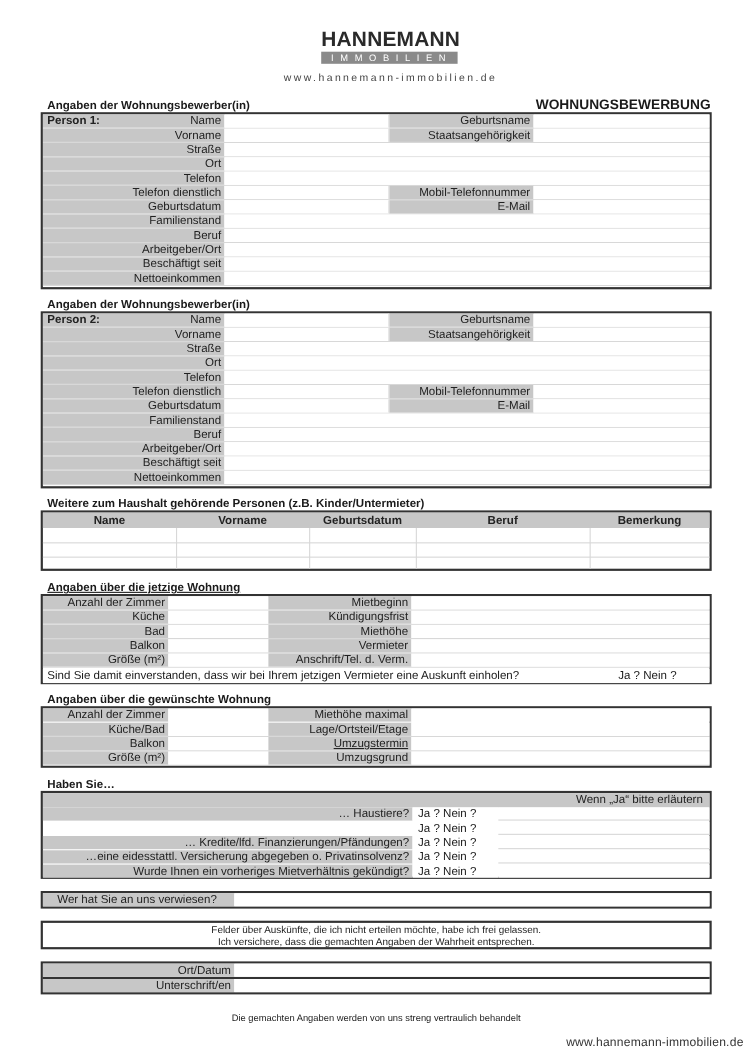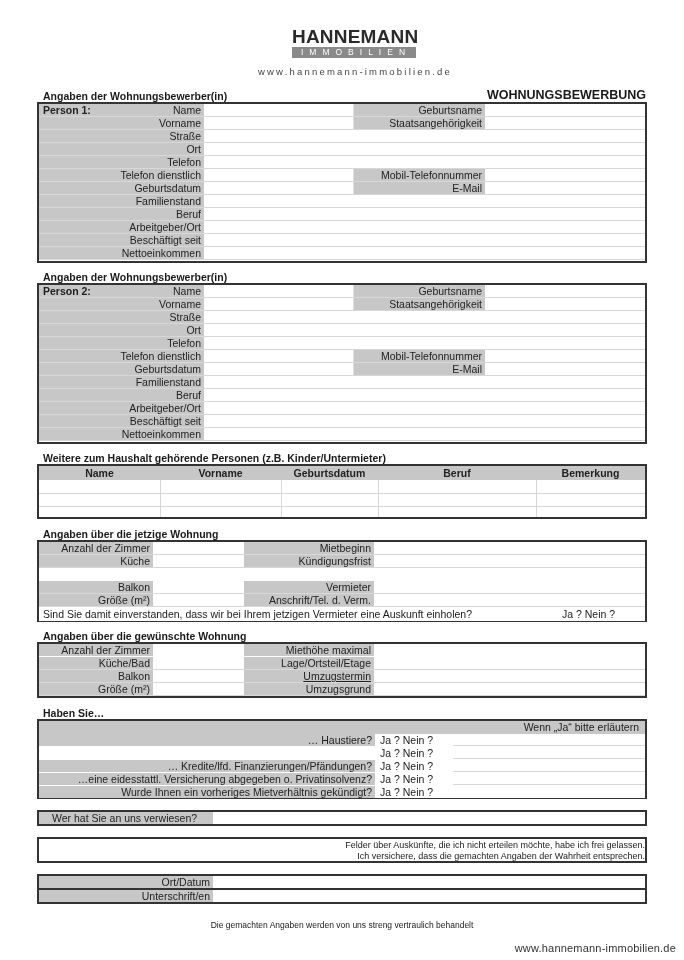--- a/index.html
+++ b/index.html
@@ -22,21 +22,21 @@
   .fld { background: #fff; }
   .person-tag { position: absolute; left: 4px; top: 0; font-size: 10.5px; font-weight: 700; line-height: 13px; color: #222; }
 
   .hh-head { position: absolute; left: 0; right: 0; top: 0; height: 14px; background: #c7c7c7; }
   .hh-th { position: absolute; top: 0; height: 14px; font-size: 10.5px; font-weight: 700; line-height: 14px; text-align: center; color: #222; }
   .hh-vline { position: absolute; top: 14px; bottom: 0; width: 1px; background: #d8d8d8; }
   .hh-hline { position: absolute; left: 0; right: 0; height: 1px; background: #d8d8d8; }
 
   .consent { position: absolute; left: 0; right: 0; height: 13px; font-size: 10.5px; line-height: 13px; background: #fff; }
 
-  .note { position: absolute; left: 0; right: 0; text-align: right; font-size: 9px; line-height: 11px; color: #222; }
+  .note { position: absolute; left: 0; right: 0; text-align: center; font-size: 9px; line-height: 11px; color: #222; }
   .footer-note { position: absolute; left: 0; width: 684px; top: 920px; text-align: center; font-size: 8.5px; color: #222; }
   .footer-url { position: absolute; right: 8px; top: 942px; font-size: 11px; color: #333; letter-spacing: 0.2px; }
 </style>
 </head>
 <body>
 
 <div class="logo">
   <div class="logo-main">HANNEMANN</div>
   <div class="logo-sub">IMMOBILIEN</div>
 </div>
@@ -192,32 +192,38 @@
       <div class="cell fld" style="left: 340px; width: 157px; top: 27px; background: transparent;"></div>
       <div class="cell fld" style="left: 498px; width: 108px; top: 27px; background: transparent;"></div>
       <div class="cell fld" style="left: 1px; width: 120px; top: 40px; background: transparent;"></div>
       <div class="cell fld" style="left: 122px; width: 120px; top: 40px; background: transparent;"></div>
       <div class="cell fld" style="left: 243px; width: 96px; top: 40px; background: transparent;"></div>
       <div class="cell fld" style="left: 340px; width: 157px; top: 40px; background: transparent;"></div>
       <div class="cell fld" style="left: 498px; width: 108px; top: 40px; background: transparent;"></div>
     </div>
 </div>
 
-<div class="section-title" style="top:528px;">Angaben über die jetzige Wohnung</div>
+<div class="section-title" style="top:528px;text-decoration:underline;">Angaben über die jetzige Wohnung</div>
 <div class="box" id="cur" style="top:540px;height:82px;">
     <div class="row" style="top: 52px;">
       <div class="cell lbl" style="left: 0px; width: 114px;">Größe (m²)</div>
       <div class="cell fld" style="left: 114px; width: 91px;"></div>
       <div class="cell lbl" style="left: 205px; width: 130px;">Anschrift/Tel. d. Verm.</div>
       <div class="cell fld" style="left: 335px; width: 271px;"></div>
     </div>
     <div class="row" style="top: 39px;">
       <div class="cell lbl" style="left: 0px; width: 114px;">Balkon</div>
       <div class="cell fld" style="left: 114px; width: 91px;"></div>
       <div class="cell lbl" style="left: 205px; width: 130px;">Vermieter</div>
+      <div class="cell fld" style="left: 335px; width: 271px;"></div>
+    </div>
+    <div class="row" style="top: 26px;">
+      <div class="cell lbl" style="left: 0px; width: 114px;">Bad</div>
+      <div class="cell fld" style="left: 114px; width: 91px;"></div>
+      <div class="cell lbl" style="left: 205px; width: 130px;">Miethöhe</div>
       <div class="cell fld" style="left: 335px; width: 271px;"></div>
     </div>
     <div class="row" style="top: 13px; padding-left: 21px;">
       <div class="cell lbl" style="left: 0px; width: 114px;">Küche</div>
       <div class="cell fld" style="left: 114px; width: 91px;"></div>
       <div class="cell lbl" style="left: 205px; width: 130px;">Kündigungsfrist</div>
       <div class="cell fld" style="left: 335px; width: 271px;"></div>
     </div>
     <div class="row" style="top: 0px;">
       <div class="cell lbl" style="left: 0px; width: 114px;">Anzahl der Zimmer</div>

